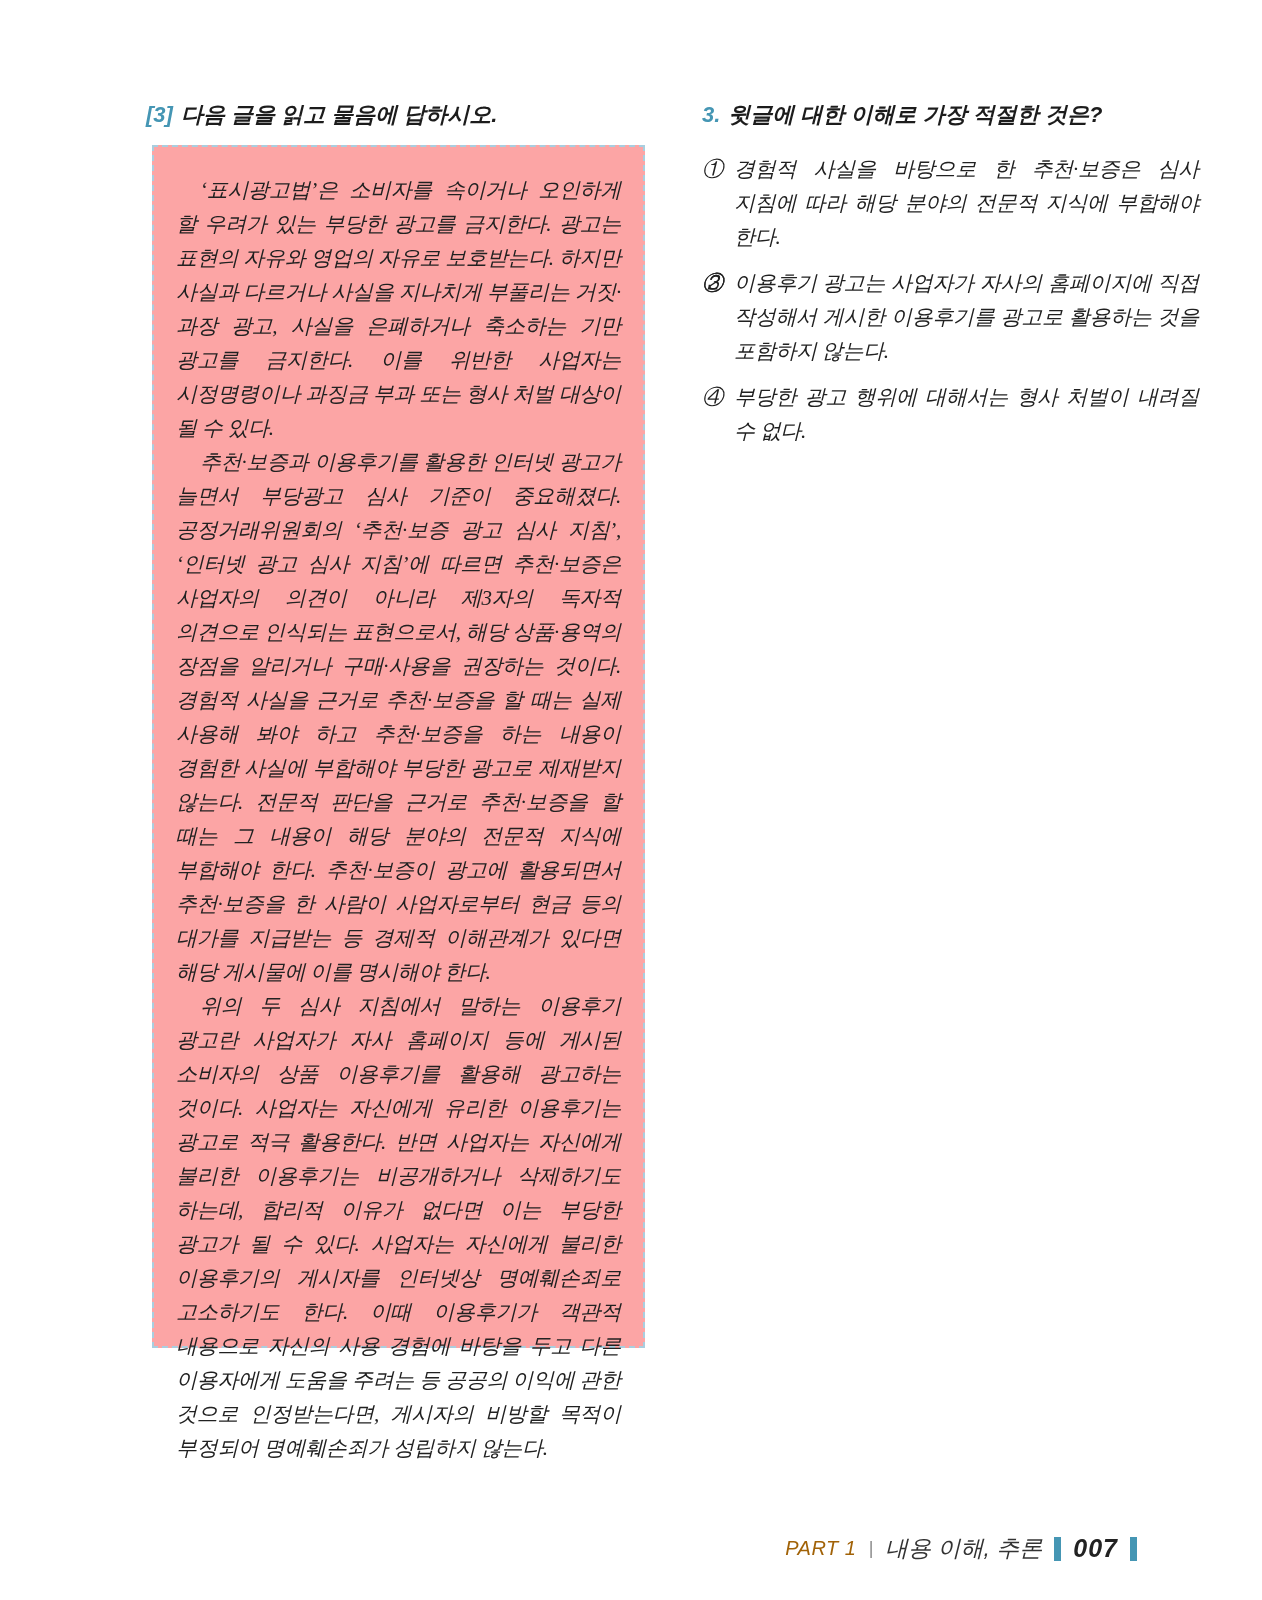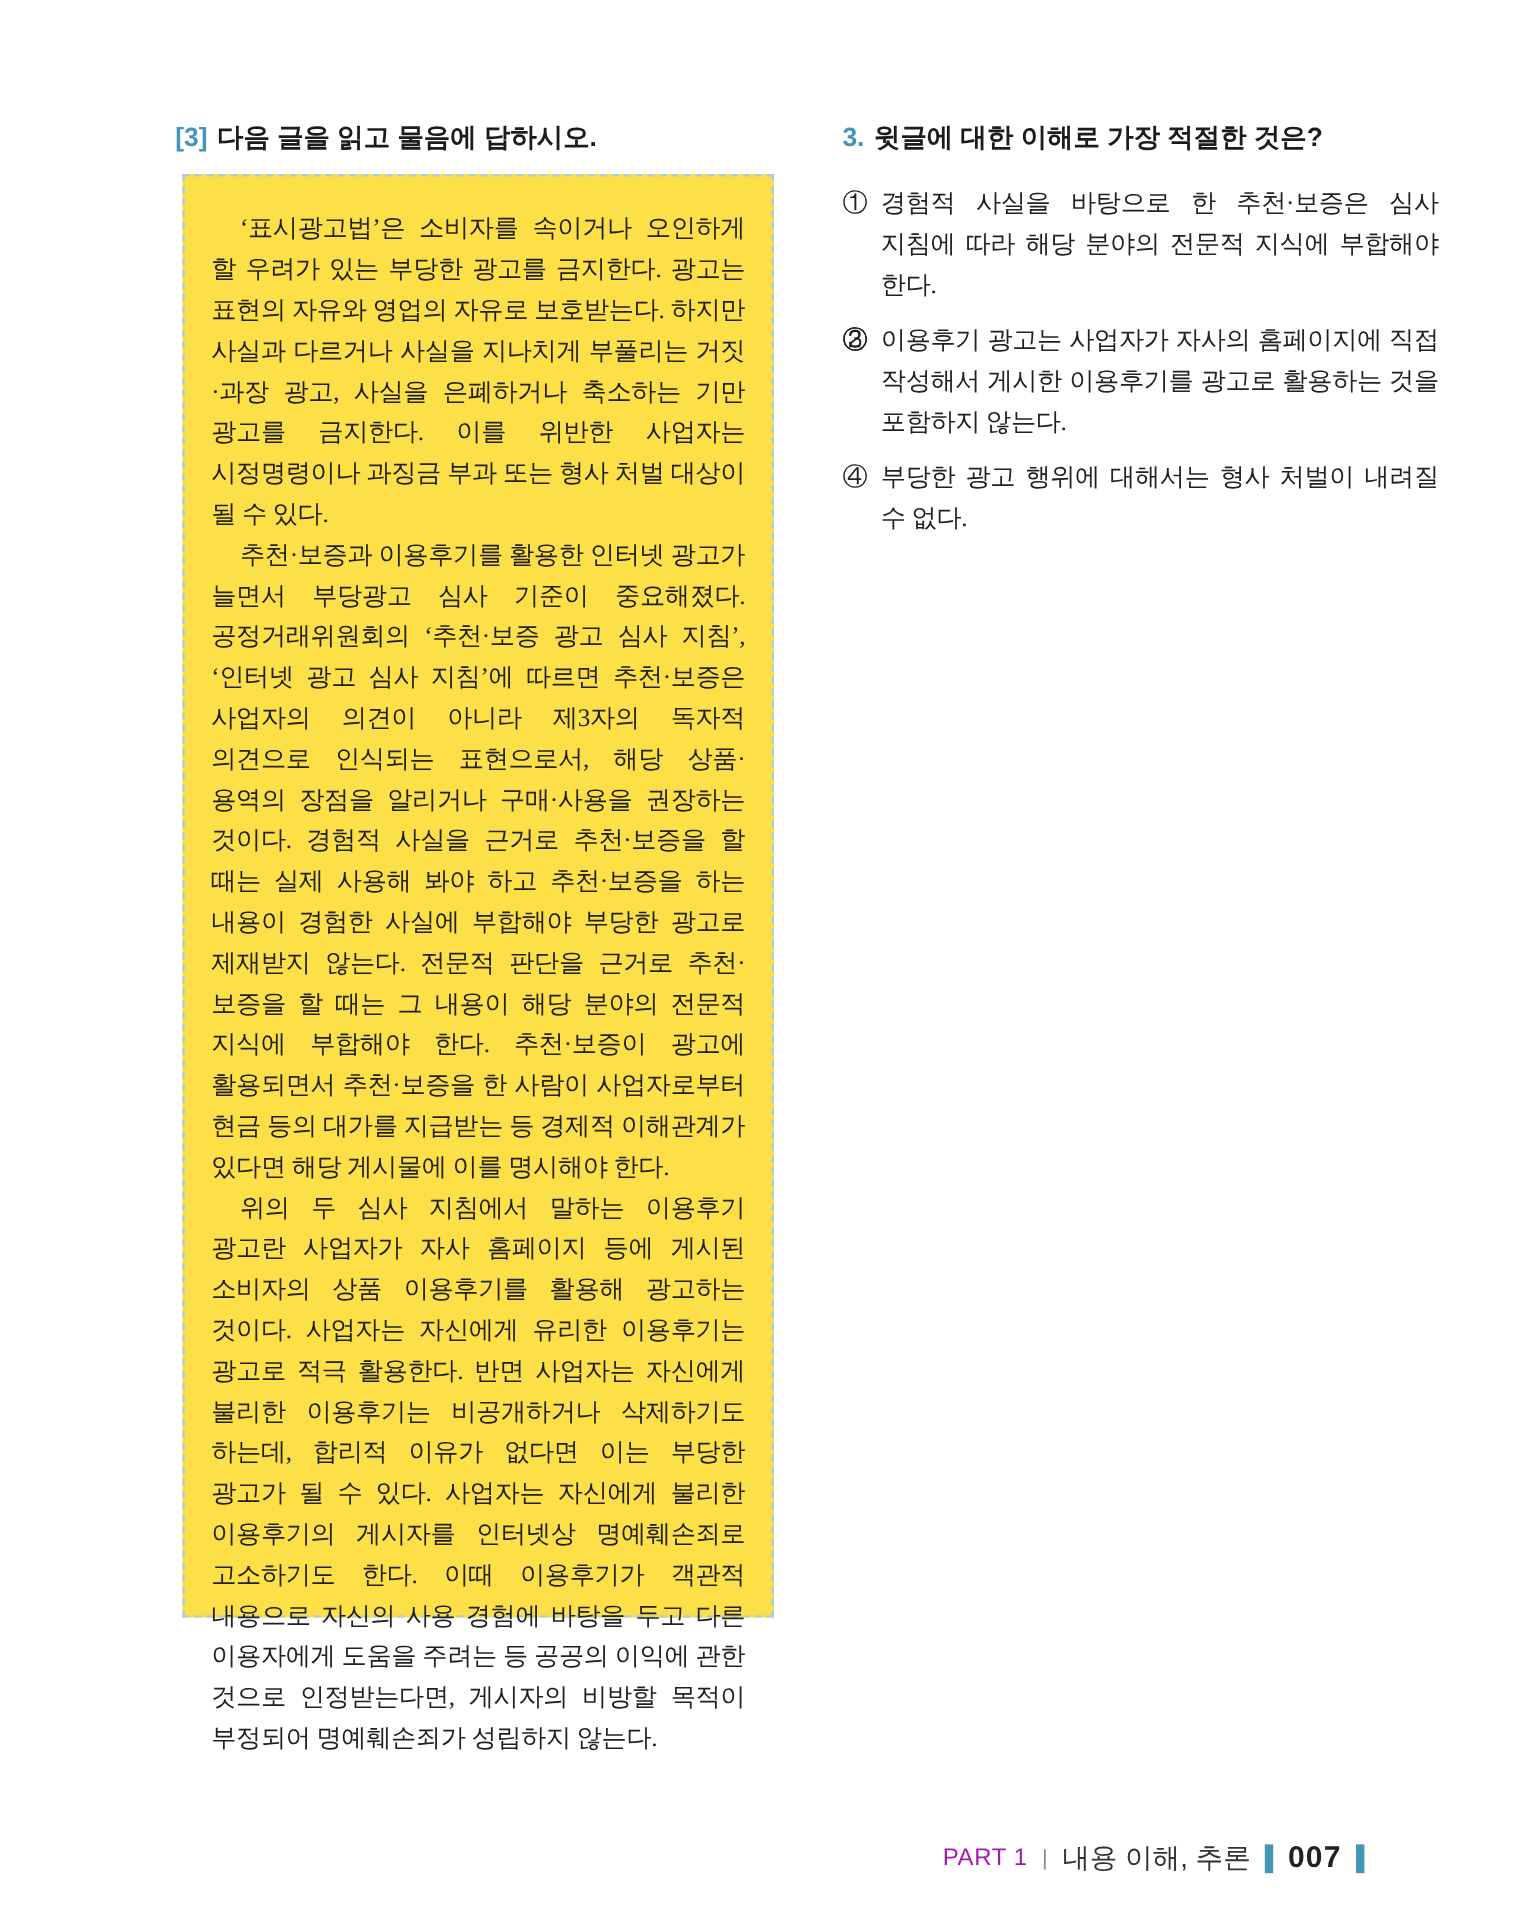--- a/index.html
+++ b/index.html
@@ -8,20 +8,21 @@
     background: #ffffff;
   }
   .doc {
     position: relative;
     width: 1262px;
     height: 1600px;
     background: #ffffff;
     overflow: hidden;
     font-family: "Liberation Serif", serif;
     color: #222222;
+    font-style: italic;
   }
 
   
   .left-header {
     position: absolute;
     left: 146px;
     top: 100px;
     font-family: "Liberation Sans", sans-serif;
     font-weight: bold;
     font-size: 22px;
@@ -36,21 +37,21 @@
 
   
   .passage-box {
     position: absolute;
     left: 152px;
     top: 145px;
     width: 493px;
     height: 1203px;
     box-sizing: border-box;
     border: 2px dashed #a9cedf;
-    background: #fde047;
+    background: #fca5a5;
     padding: 26px 22px 24px 22px;
   }
   .passage-box p {
     margin: 0;
     font-size: 21px;
     line-height: 34px;
     text-align: justify;
     text-indent: 24px;
     color: #212121;
     letter-spacing: -0.3px;
@@ -100,21 +101,21 @@
   .footer {
     position: absolute;
     top: 1533px;
     right: 125px;
     display: flex;
     align-items: center;
     font-family: "Liberation Sans", sans-serif;
   }
   .footer .part-label {
     font-size: 20px;
-    color: #a21caf;
+    color: #a16207;
     letter-spacing: 0.5px;
   }
   .footer .thin-sep {
     color: #8a8a8a;
     font-size: 18px;
     margin: 0 12px;
   }
   .footer .section-label {
     font-size: 23px;
     color: #333333;

